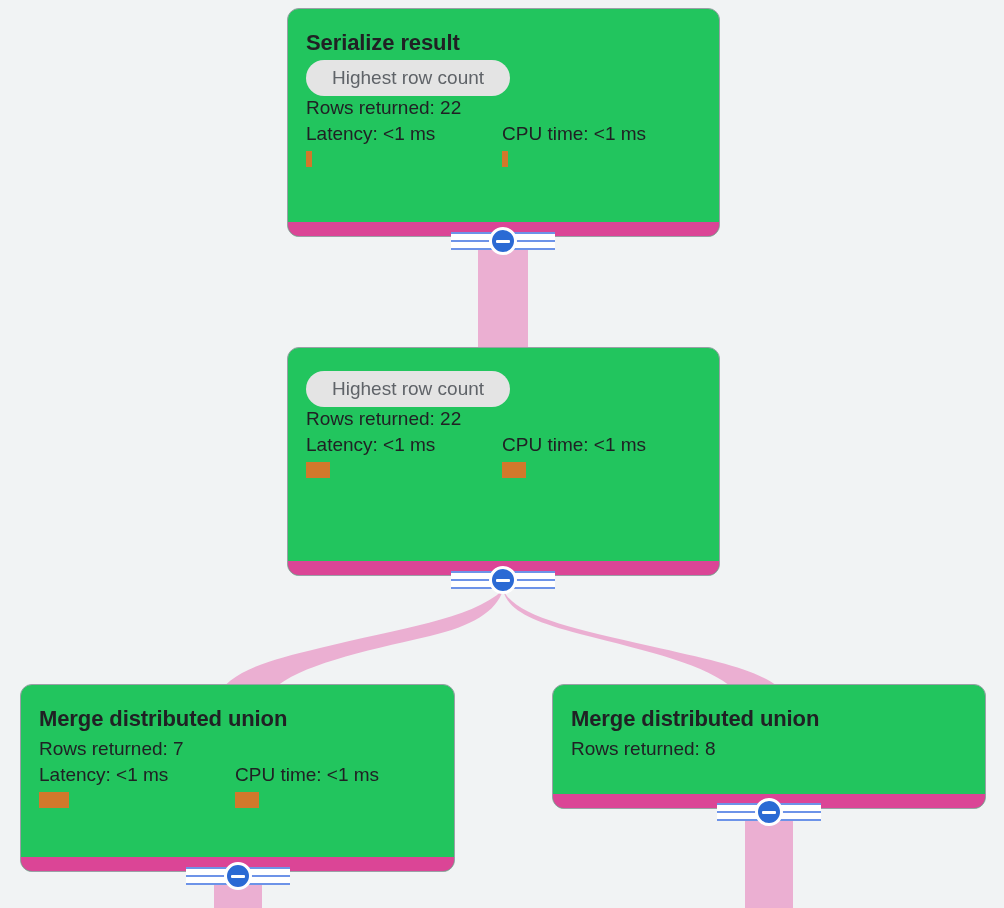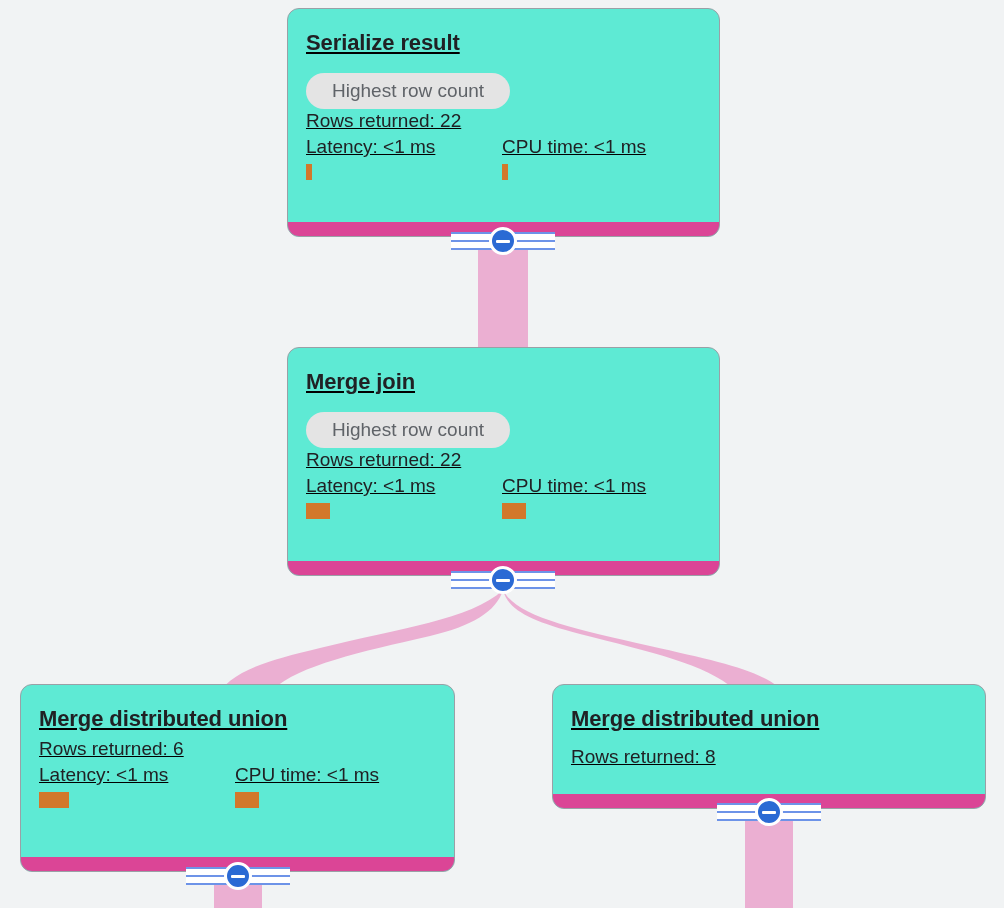--- a/index.html
+++ b/index.html
@@ -31,46 +31,45 @@
     width: 1004px;
     height: 908px;
     z-index: 1;
     pointer-events: none;
   }
 
   
   .node-card {
     position: absolute;
     z-index: 2;
-    background: #5eead4;
+    background: #22c55e;
     border: 1px solid #9AA0A6;
     border-radius: 12px;
     overflow: hidden;
     display: flex;
     flex-direction: column;
-    text-decoration: underline;
   }
 
   .node-body {
     padding: 20px 18px 8px 18px;
     flex: 1 1 auto;
   }
 
   .node-title {
     font-size: 22px;
     font-weight: 700;
     color: #202124;
     letter-spacing: -0.1px;
     line-height: 28px;
     white-space: nowrap;
   }
 
   .node-badge {
     display: inline-block;
-    margin-top: 16px;
+    margin-top: 3px;
     background: #E4E4E4;
     color: #5F6368;
     font-size: 19px;
     line-height: 22px;
     padding: 7px 26px;
     border-radius: 999px;
     white-space: nowrap;
     text-align: right;
   }
 
@@ -219,21 +218,20 @@
 
   <div class="collapse-handle" style="left:503px; top:241px;">
     <span class="handle-rails"></span>
     <span class="handle-btn">
       <span class="minus"></span>
     </span>
   </div>
 
   <div class="node-card" id="node-merge-join" style="left:287px; top:347px; width:433px; height:229px;">
     <div class="node-body">
-      <div class="node-title">Merge join</div>
       <div class="node-badge">Highest row count</div>
       <div class="node-rows">Rows returned: 22</div>
       <div class="node-metrics">
         <div class="metric">
           <div class="metric-label">Latency: &lt;1 ms</div>
           <div class="metric-bar" style="width:24px;"></div>
         </div>
         <div class="metric">
           <div class="metric-label">CPU time: &lt;1 ms</div>
           <div class="metric-bar" style="width:24px;"></div>
@@ -246,21 +244,21 @@
   <div class="collapse-handle" style="left:503px; top:580px;">
     <span class="handle-rails"></span>
     <span class="handle-btn">
       <span class="minus"></span>
     </span>
   </div>
 
   <div class="node-card" id="node-merge-distributed-union-left" style="left:20px; top:684px; width:435px; height:188px;">
     <div class="node-body">
       <div class="node-title">Merge distributed union</div>
-      <div class="node-rows" style="margin-top:4px;">Rows returned: 6</div>
+      <div class="node-rows" style="margin-top:4px;">Rows returned: 7</div>
       <div class="node-metrics">
         <div class="metric">
           <div class="metric-label">Latency: &lt;1 ms</div>
           <div class="metric-bar" style="width:30px;"></div>
         </div>
         <div class="metric">
           <div class="metric-label">CPU time: &lt;1 ms</div>
           <div class="metric-bar" style="width:24px;"></div>
         </div>
       </div>
@@ -271,21 +269,21 @@
   <div class="collapse-handle" style="left:238px; top:876px;">
     <span class="handle-rails"></span>
     <span class="handle-btn">
       <span class="minus"></span>
     </span>
   </div>
 
   <div class="node-card" id="node-merge-distributed-union-right" style="left:552px; top:684px; width:434px; height:125px;">
     <div class="node-body">
       <div class="node-title">Merge distributed union</div>
-      <div class="node-rows" style="margin-top:12px;">Rows returned: 8</div>
+      <div class="node-rows" style="margin-top:4px;">Rows returned: 8</div>
     </div>
     <div class="node-footer"></div>
   </div>
 
   <div class="collapse-handle" style="left:769px; top:812px;">
     <span class="handle-rails"></span>
     <span class="handle-btn">
       <span class="minus"></span>
     </span>
   </div>

